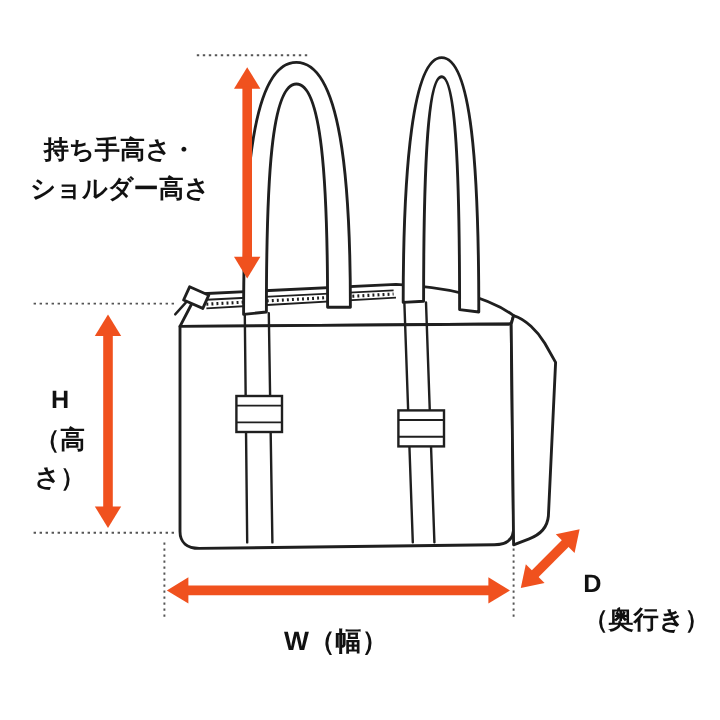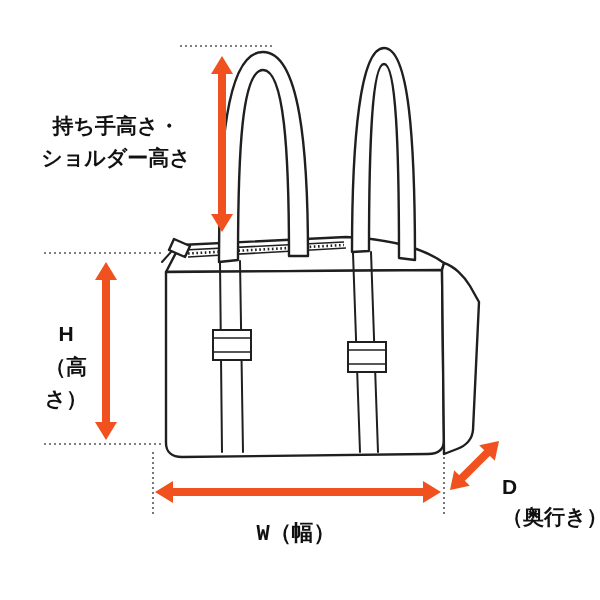--- a/index.html
+++ b/index.html
@@ -7,37 +7,37 @@
     --line:#1f1f1f;
     --guide:#555555;
     --bg:#ffffff;
   }
   html,body{margin:0;padding:0;}
   body{
     width:600px;height:600px;background:var(--bg);
     position:relative;overflow:hidden;
     font-family:"Liberation Sans","DejaVu Sans",sans-serif;
   }
-  .stage{position:absolute;left:16px;top:0;width:512px;height:600px;}
+  .stage{position:absolute;left:0;top:0;width:512px;height:600px;}
   svg{display:block;}
   .bag-stroke{fill:#ffffff;stroke:var(--line);stroke-width:2.4;stroke-linejoin:round;}
   .bag-line{fill:none;stroke:var(--line);stroke-width:2;stroke-linecap:round;}
   .bag-thin{fill:none;stroke:var(--line);stroke-width:1.6;}
   .zip-teeth{fill:none;stroke:var(--line);stroke-width:2.6;stroke-dasharray:1.6 2.6;}
   .buckle{fill:#ffffff;stroke:var(--line);stroke-width:2;}
   .arrow-shaft{stroke:var(--arrow);stroke-width:8;stroke-linecap:butt;fill:none;}
   .arrow-head{fill:var(--arrow);stroke:none;}
   .guide{stroke:var(--guide);stroke-width:1.6;stroke-dasharray:2 3;fill:none;}
   .label{
     position:absolute;color:#111;font-weight:700;
     white-space:pre-line;line-height:1.5;
   }
   .label-handle{left:8px;top:110px;width:184px;text-align:center;font-size:21px;}
   .label-h{left:8px;top:318px;width:84px;text-align:center;font-size:21px;line-height:1.55;}
-  .label-w{left:190px;top:518px;width:180px;text-align:center;font-size:22px;font-family:Liberation Mono, monospace;}
+  .label-w{left:190px;top:518px;width:180px;text-align:center;font-size:22px;}
   .label-d{left:486px;top:472px;width:110px;text-align:left;font-size:21px;line-height:1.45;}
 </style>
 </head>
 <body>
 
 <div class="stage">
   <svg width="600" height="600" viewBox="0 0 600 600">
 
     <g>
       <line class="guide" x1="164" y1="46" x2="256" y2="46"></line>

